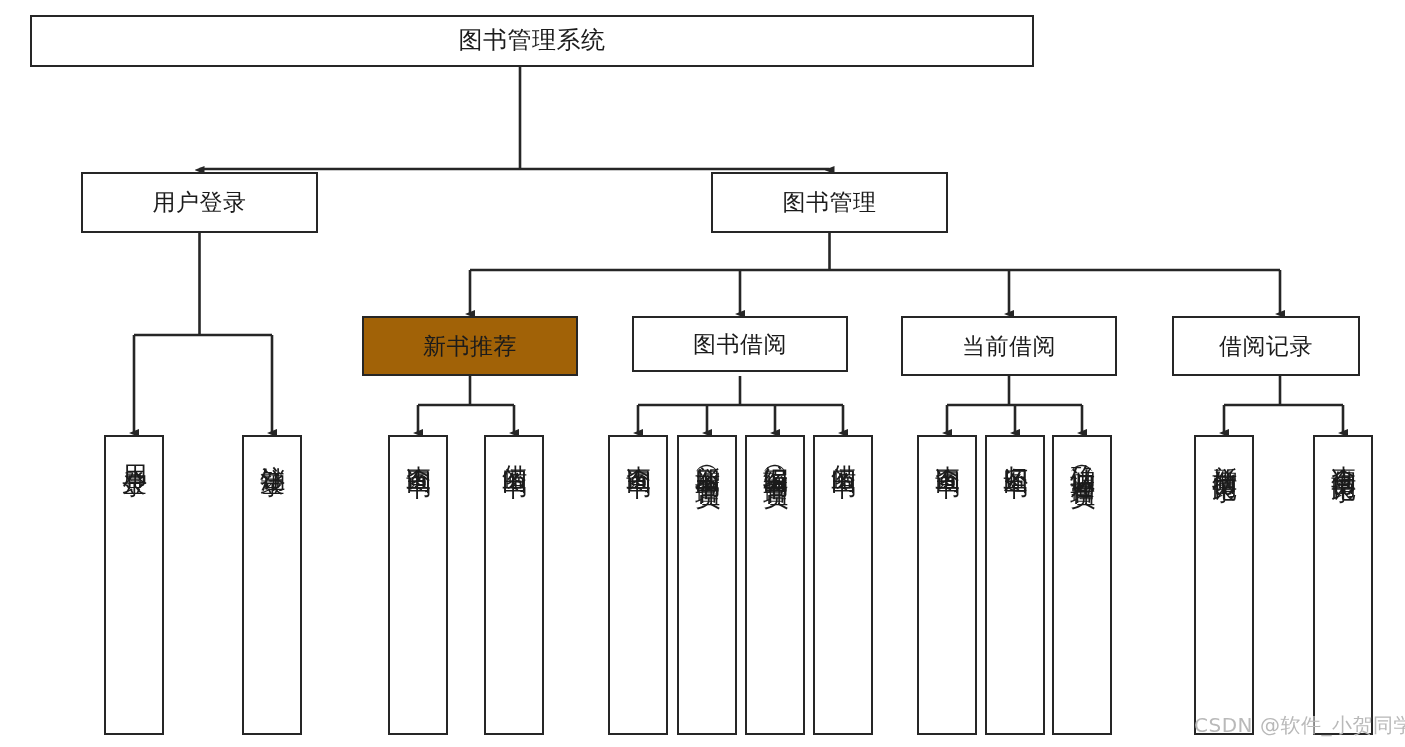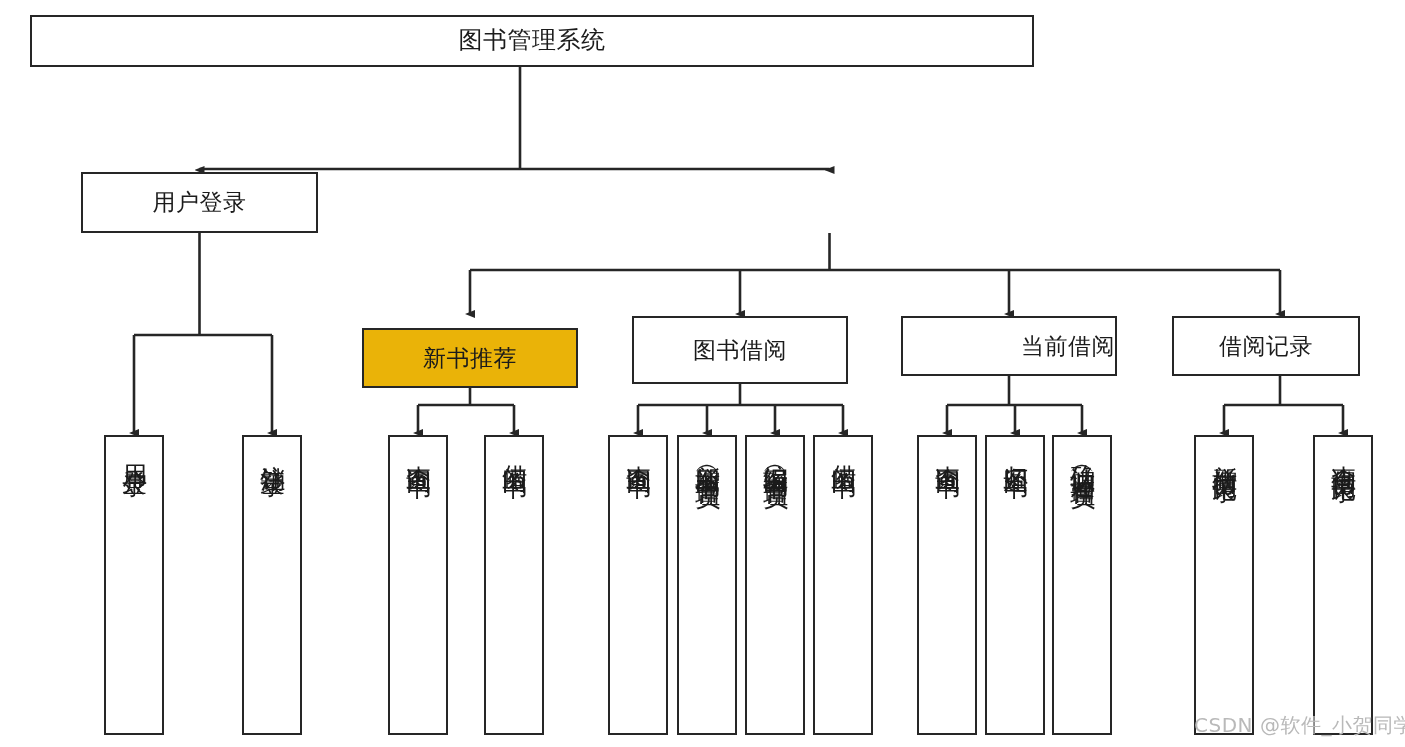--- a/index.html
+++ b/index.html
@@ -119,28 +119,31 @@
       </g>
   </svg>
 
   <div class="node horiz root" style="left: 18px; top: 15px; width: 1004px; height: 52px; border-color: rgb(38, 38, 38); background: rgb(255, 255, 255); color: rgb(27, 27, 27); margin-left: 12px;">
     <span class="label">图书管理系统</span>
   </div>
 
   <div class="node horiz" style="left: 81px; top: 172px; width: 237px; height: 61px; border-color: rgb(38, 38, 38); background: rgb(255, 255, 255); color: rgb(27, 27, 27);">
     <span class="label">用户登录</span>
   </div>
+  <div class="node horiz" style="left: 711px; top: 172px; width: 237px; height: 61px; border-color: rgb(38, 38, 38); background: rgb(255, 255, 255); color: rgb(27, 27, 27);">
+    <span class="label">图书管理</span>
+  </div>
 
-  <div class="node horiz" style="left: 362px; top: 328px; width: 216px; height: 60px; border-color: rgb(38, 38, 38); background: #eab308; color: rgb(27, 27, 27);">
+  <div class="node horiz" style="left: 362px; top: 316px; width: 216px; height: 60px; border-color: rgb(38, 38, 38); background: #a16207; color: rgb(27, 27, 27);">
     <span class="label">新书推荐</span>
   </div>
-  <div class="node horiz" style="left: 632px; top: 316px; width: 216px; height: 68px; border-color: rgb(38, 38, 38); background: rgb(255, 255, 255); color: rgb(27, 27, 27);">
+  <div class="node horiz" style="left: 632px; top: 316px; width: 216px; height: 56px; border-color: rgb(38, 38, 38); background: rgb(255, 255, 255); color: rgb(27, 27, 27);">
     <span class="label">图书借阅</span>
   </div>
-  <div class="node horiz" style="left: 901px; top: 316px; width: 216px; height: 60px; border-color: rgb(38, 38, 38); background: rgb(255, 255, 255); color: rgb(27, 27, 27); justify-content: flex-end;">
+  <div class="node horiz" style="left: 901px; top: 316px; width: 216px; height: 60px; border-color: rgb(38, 38, 38); background: rgb(255, 255, 255); color: rgb(27, 27, 27);">
     <span class="label">当前借阅</span>
   </div>
   <div class="node horiz" style="left: 1172px; top: 316px; width: 188px; height: 60px; border-color: rgb(38, 38, 38); background: rgb(255, 255, 255); color: rgb(27, 27, 27);">
     <span class="label">借阅记录</span>
   </div>
 
   <div class="node vert" style="left: 104px; top: 435px; width: 60px; height: 300px; border-color: rgb(38, 38, 38); background: rgb(255, 255, 255); color: rgb(27, 27, 27);">
     <span class="label">用户登录</span>
   </div>
   <div class="node vert" style="left: 242px; top: 435px; width: 60px; height: 300px; border-color: rgb(38, 38, 38); background: rgb(255, 255, 255); color: rgb(27, 27, 27);">

